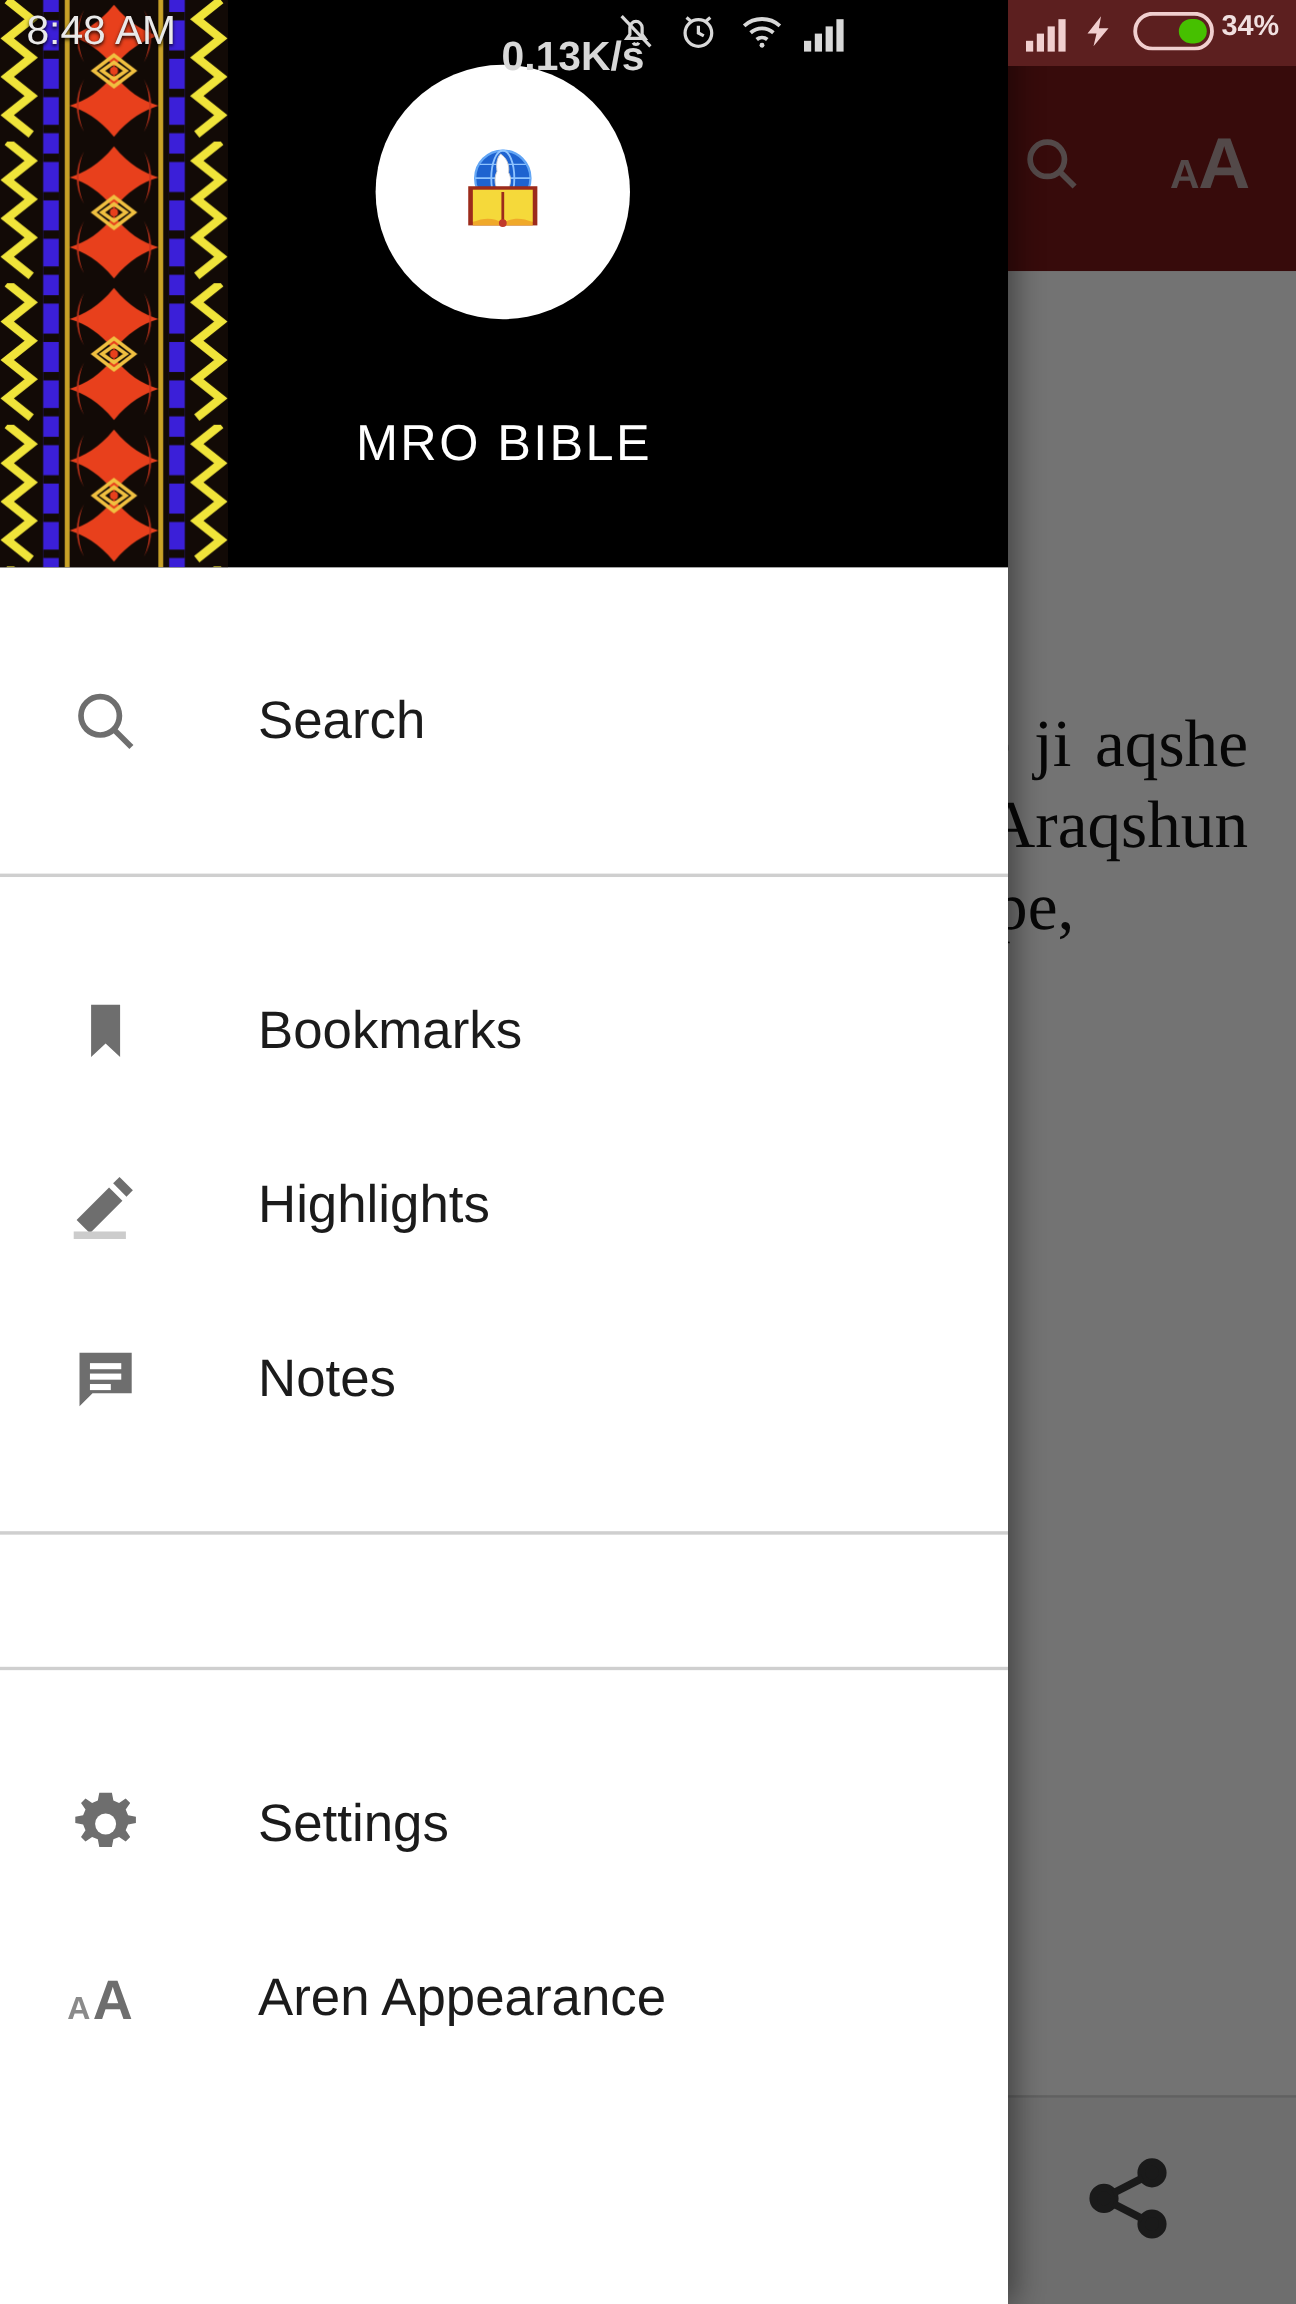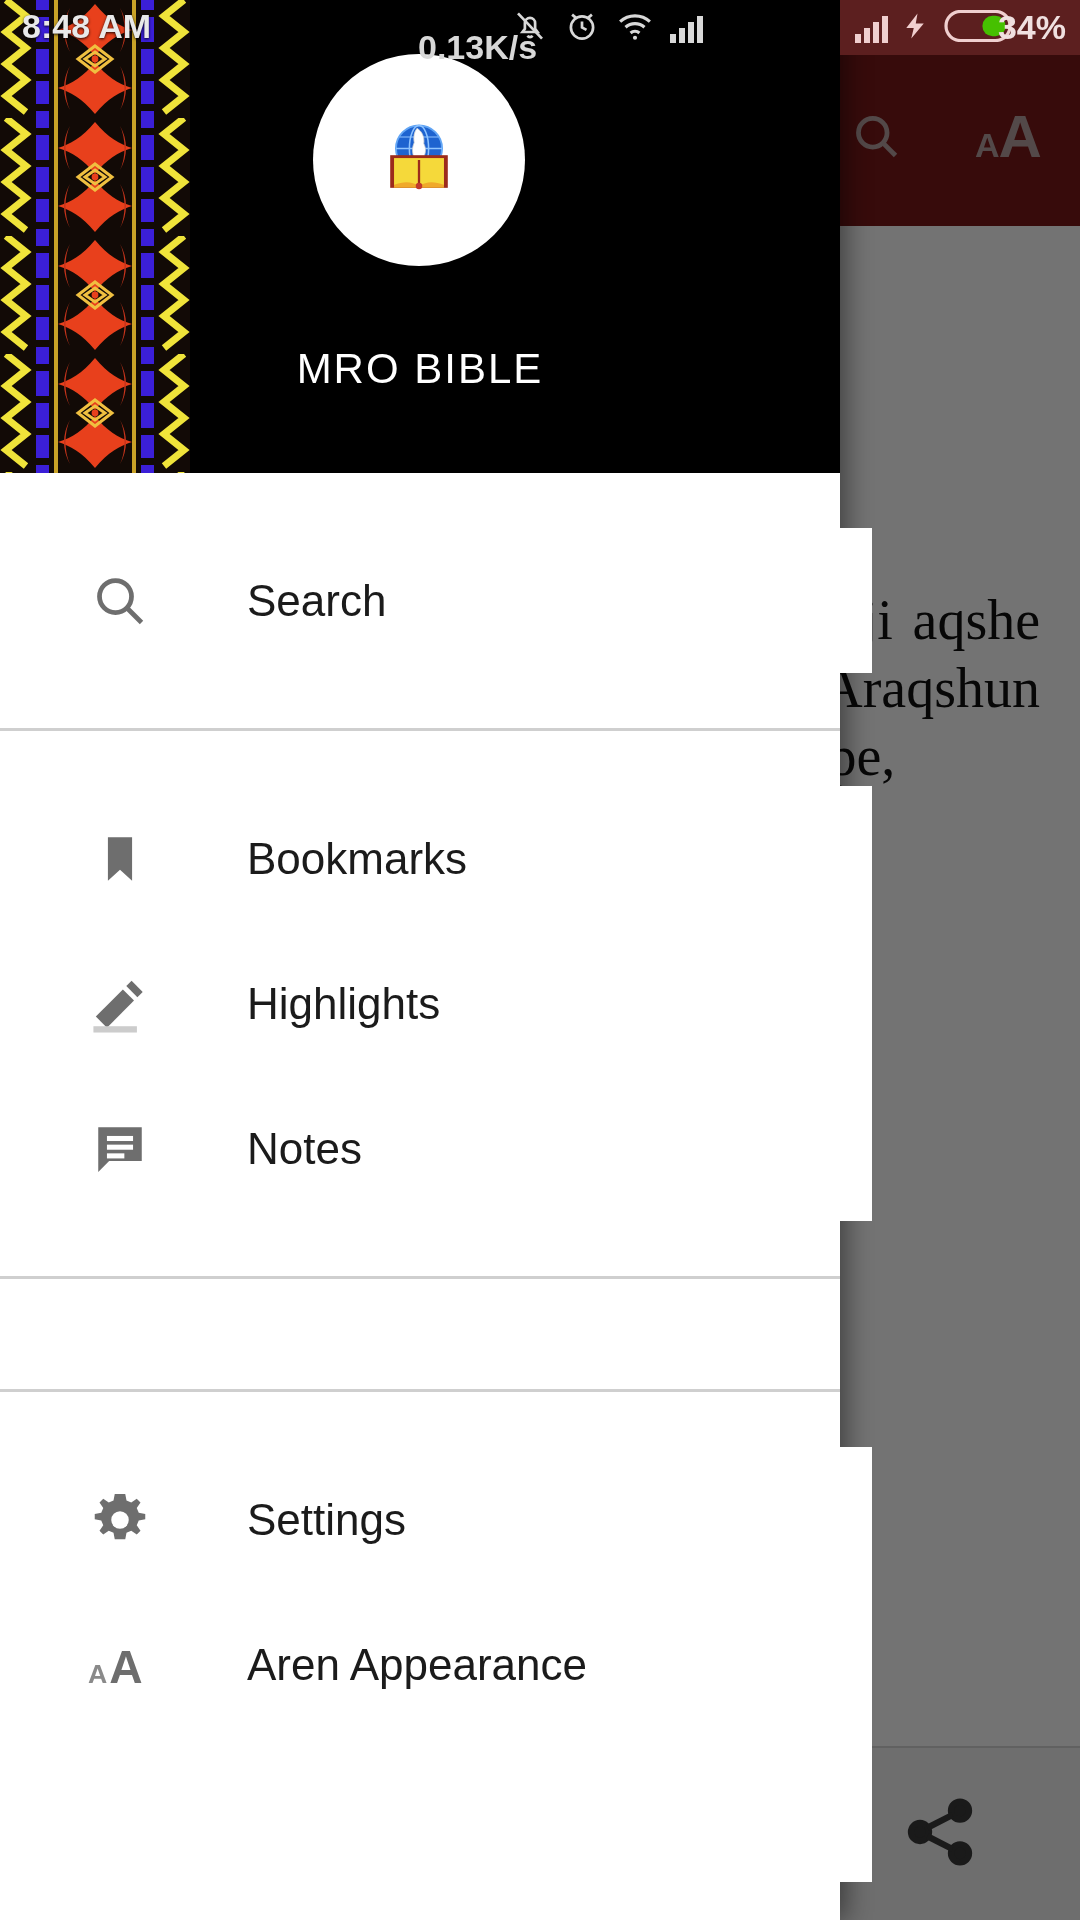--- a/index.html
+++ b/index.html
@@ -152,21 +152,21 @@
     font-size: 42px;
     font-weight: 400;
     letter-spacing: 2px;
   }
 
   .drawer-menu {
     position: absolute;
     left: 0; top: 473px;
     width: 840px;
   }
-  .menu-group { background: #fff; padding-left: 32px; }
+  .menu-group { background: #fff; }
   .divider {
     height: 3px;
     background: #cfcfcf;
     width: 840px;
   }
   .menu-item {
     position: relative;
     display: flex;
     align-items: center;
     height: 145px;
@@ -206,21 +206,21 @@
     position: absolute;
     left: 840px; top: 0;
     width: 240px; height: 55px;
     background: #5c1f1f;
   }
   .sb-clock {
     position: absolute;
     left: 22px; top: 7px;
     color: #e9e9e9;
     font-size: 34px;
-    font-weight: 700;
+    font-weight: 400;
     text-shadow: 0 1px 3px rgba(0,0,0,0.9);
   }
   .sb-speed {
     position: absolute;
     left: 418px; top: 8px;
     color: #d8d8d8;
     font-size: 34px;
     font-weight: 700;
     margin-top: 20px;
   }
@@ -237,21 +237,21 @@
     left: 855px; top: 8px;
     display: flex;
     align-items: center;
     gap: 12px;
     height: 40px;
   }
   .sb-battery-pct {
     position: absolute;
     right: 14px; top: 8px;
     color: #f0e0e0;
-    font-size: 34px;
+    font-size: 24px;
     font-weight: 700;
   }
   .sig-bars { display: flex; align-items: flex-end; gap: 3px; height: 30px; }
   .sig-bars i { display: block; width: 6px; background: #d8d8d8; }
   .sig-bars i:nth-child(1) { height: 9px; }
   .sig-bars i:nth-child(2) { height: 15px; }
   .sig-bars i:nth-child(3) { height: 21px; }
   .sig-bars i:nth-child(4) { height: 27px; }
   .sig-bars.tinted i { background: #f0cfcf; }
 </style>

